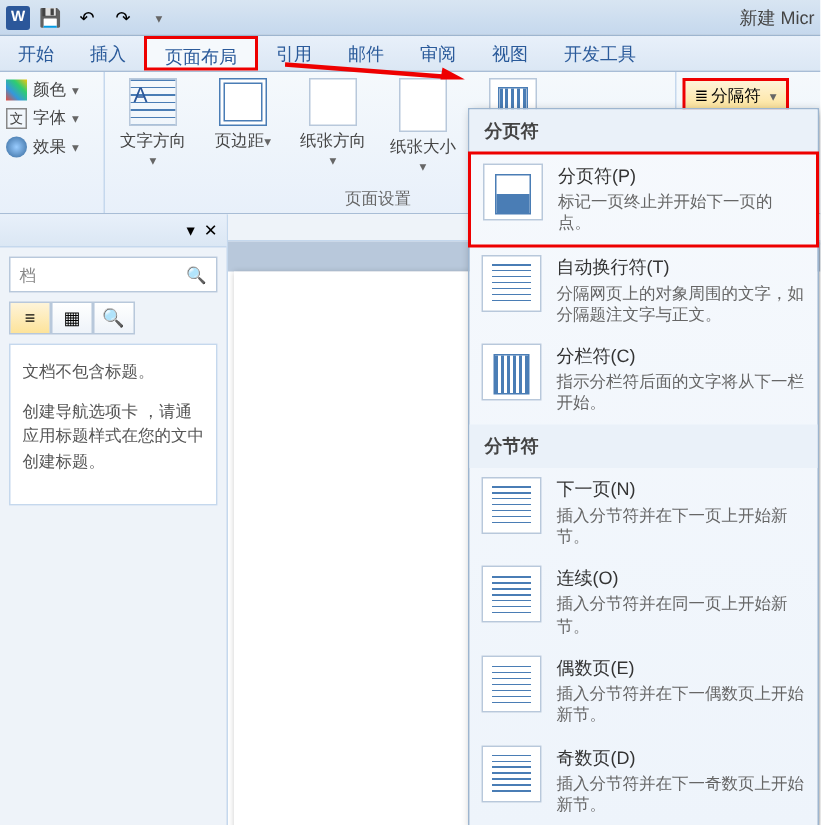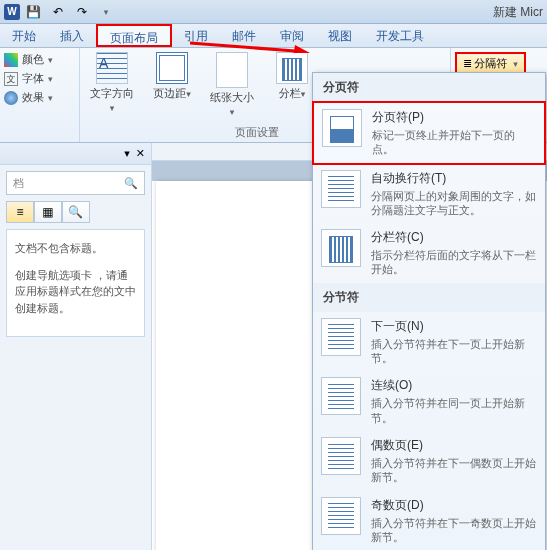--- a/index.html
+++ b/index.html
@@ -14,21 +14,21 @@
 
 
 .tabs { height: 24px; background: linear-gradient(#e8f0fa, #dbe7f4); display: flex; border-bottom: 1px solid #a8bdd6; }
 .tab { padding: 4px 12px; color: #2a5a9a; cursor: pointer; }
 .tab.active { background: #f5f9fc; border: 1px solid #a8bdd6; border-bottom: none; border-top: 2px solid #f6a24a; }
 .tab.hl { border: 2px solid #e00; }
 .arrow-right { position: absolute; left: 190px; top: 33px; z-index: 20; }
 
 
 .ribbon { height: 95px; background: linear-gradient(#f5f9fc, #e8f0fa); border-bottom: 1px solid #a8bdd6; display: flex; }
-.group-themes { width: 80px; border-right: 1px solid #c5d8ed; padding: 4px; }
+.group-themes { width: 70px; border-right: 1px solid #c5d8ed; padding: 4px; }
 .theme-row { display: flex; align-items: center; gap: 4px; margin-bottom: 4px; font-size: 11px; color: #444; }
 .theme-icon { width: 14px; height: 14px; display: inline-block; }
 .dd { font-size: 9px; color: #666; }
 
 .group-page { flex: 1; border-right: 1px solid #c5d8ed; padding: 4px 8px; position: relative; }
 .page-row { display: flex; gap: 12px; }
 .big-btn { width: 48px; text-align: center; font-size: 11px; color: #444; }
 .big-btn-icon { width: 32px; height: 32px; margin: 0 auto 2px; border: 1px solid #b8c8db; background: #fff; }
 .group-label { position: absolute; bottom: 2px; left: 0; right: 16px; text-align: center; font-size: 11px; color: #666; }
 
@@ -117,20 +117,21 @@
         <span class="dd">▾</span>
       </div>
   </div>
 
   <div class="group-page">
     <div class="page-row">
       <div class="big-btn"><div class="big-btn-icon" style="background:repeating-linear-gradient(#4a7db5 0 1px,transparent 1px 5px);position:relative">
             <span style="position:absolute;left:2px;top:2px;font-size:14px;color:#2b579a">A</span>
           </div><span>文字方向</span><span class="dd">▾</span></div>
       <div class="big-btn"><div class="big-btn-icon" style="border:4px double #4a7db5"></div><span>页边距</span><span class="dd">▾</span></div>
+      <div class="big-btn"><div class="big-btn-icon"></div><span>纸张方向</span><span class="dd">▾</span></div>
       <div class="big-btn"><div class="big-btn-icon" style="height:36px"></div><span>纸张大小</span><span class="dd">▾</span></div>
       <div class="big-btn"><div class="big-btn-icon i-col"></div><span>分栏</span><span class="dd">▾</span></div>
     </div>
     <div class="group-label">页面设置</div>
   </div>
 
   <div class="group-right">
     <div class="breaks-btn">
       <span>≣</span>
       <span>分隔符</span>

